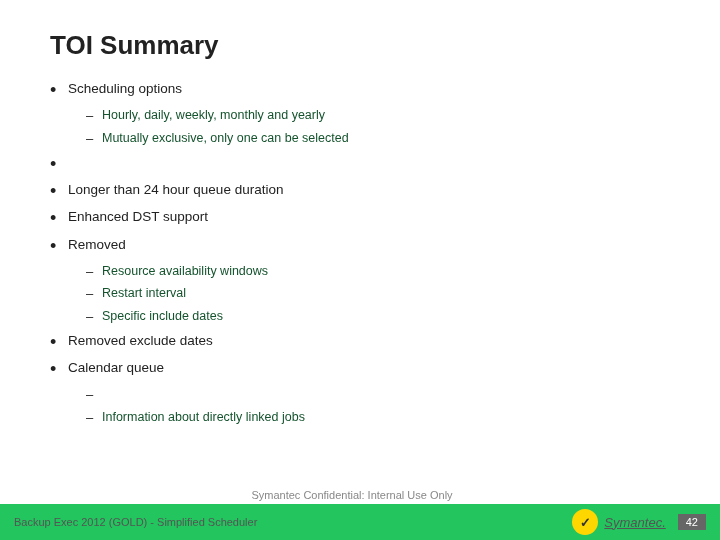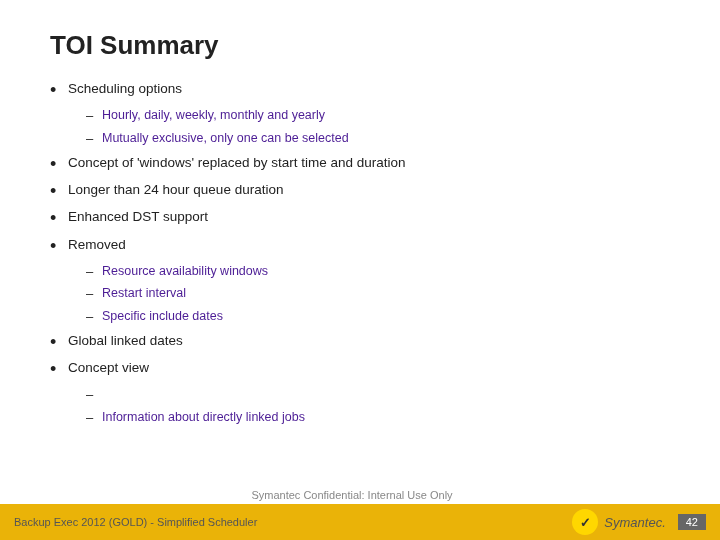--- a/index.html
+++ b/index.html
@@ -67,30 +67,30 @@
     }
 
     .sub-dash {
       min-width: 16px;
       color: #222;
       font-size: 13px;
     }
 
     .sub-text {
       font-size: 12.5px;
-      color: #4c1d95;
+      color: #14532d;
     }
 
     .footer {
       position: absolute;
       bottom: 0;
       left: 0;
       right: 0;
       height: 36px;
-      background: #eab308;
+      background: #22c55e;
       display: flex;
       align-items: center;
       padding: 0 14px;
     }
 
     .footer-left {
       flex: 1;
       font-size: 11px;
       color: #555;
     }
@@ -112,20 +112,21 @@
       justify-content: center;
       font-size: 13px;
       color: #333;
       font-weight: bold;
     }
 
     .symantec-text {
       font-size: 13px;
       color: #555;
       font-style: italic;
+      text-decoration: underline;
     }
 
     .footer-page {
       background: #666;
       color: #fff;
       font-size: 11px;
       padding: 2px 8px;
       min-width: 28px;
       text-align: right;
     }
@@ -160,21 +161,20 @@
         <span class="sub-text">Hourly, daily, weekly, monthly and yearly</span>
       </div>
       <div class="sub-item">
         <span class="sub-dash">–</span>
         <span class="sub-text">Mutually exclusive, only one can be selected</span>
       </div>
     </div>
 
     <div class="bullet-item">
       <span class="bullet-dot">•</span>
-      <span class="bullet-text">Concept of 'windows' replaced by start time and  duration</span>
     </div>
 
     <div class="bullet-item">
       <span class="bullet-dot">•</span>
       <span class="bullet-text">Longer than 24 hour queue duration</span>
     </div>
 
     <div class="bullet-item">
       <span class="bullet-dot">•</span>
       <span class="bullet-text">Enhanced DST support</span>
@@ -194,26 +194,26 @@
         <span class="sub-text">Restart interval</span>
       </div>
       <div class="sub-item">
         <span class="sub-dash">–</span>
         <span class="sub-text">Specific include dates</span>
       </div>
     </div>
 
     <div class="bullet-item">
       <span class="bullet-dot">•</span>
-      <span class="bullet-text">Global linked dates</span>
-    </div>
-
-    <div class="bullet-item">
-      <span class="bullet-dot">•</span>
-      <span class="bullet-text">Concept view</span>
+      <span class="bullet-text">Removed exclude dates</span>
+    </div>
+
+    <div class="bullet-item">
+      <span class="bullet-dot">•</span>
+      <span class="bullet-text">Calendar queue</span>
     </div>
     <div class="sub-list">
       <div class="sub-item">
         <span class="sub-dash">–</span>
       </div>
       <div class="sub-item">
         <span class="sub-dash">–</span>
         <span class="sub-text">Information about directly linked jobs</span>
       </div>
     </div>

